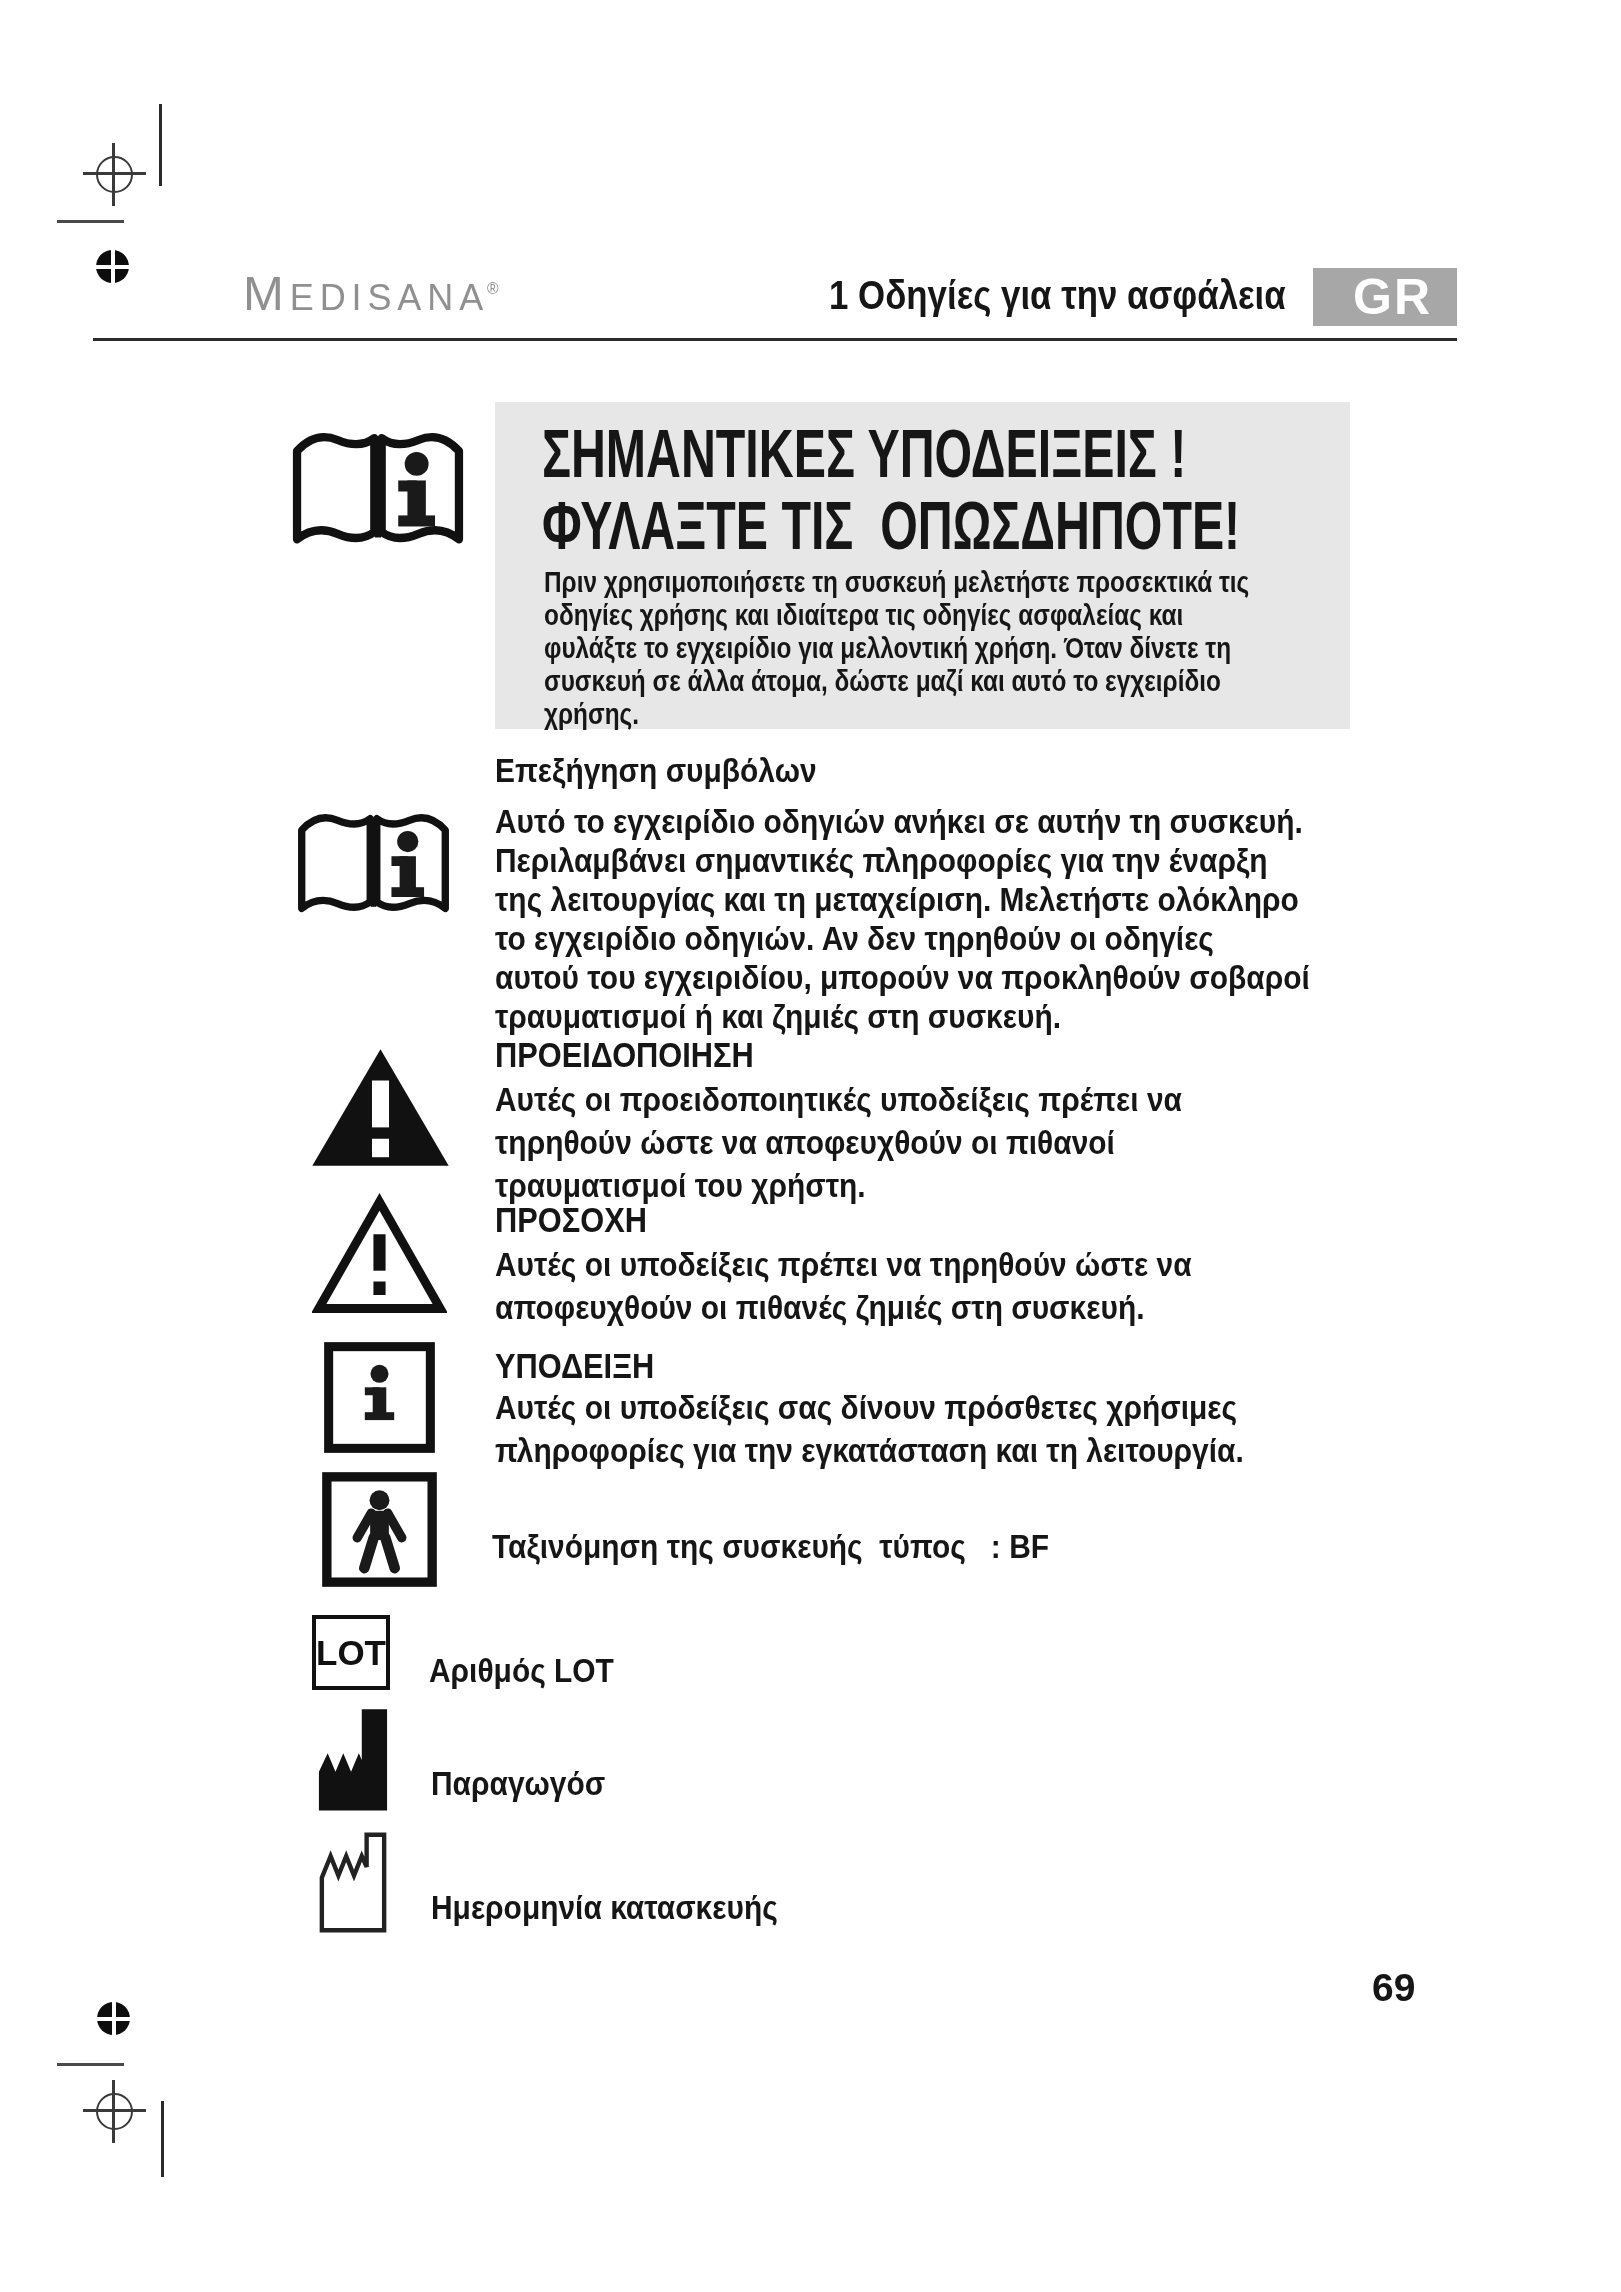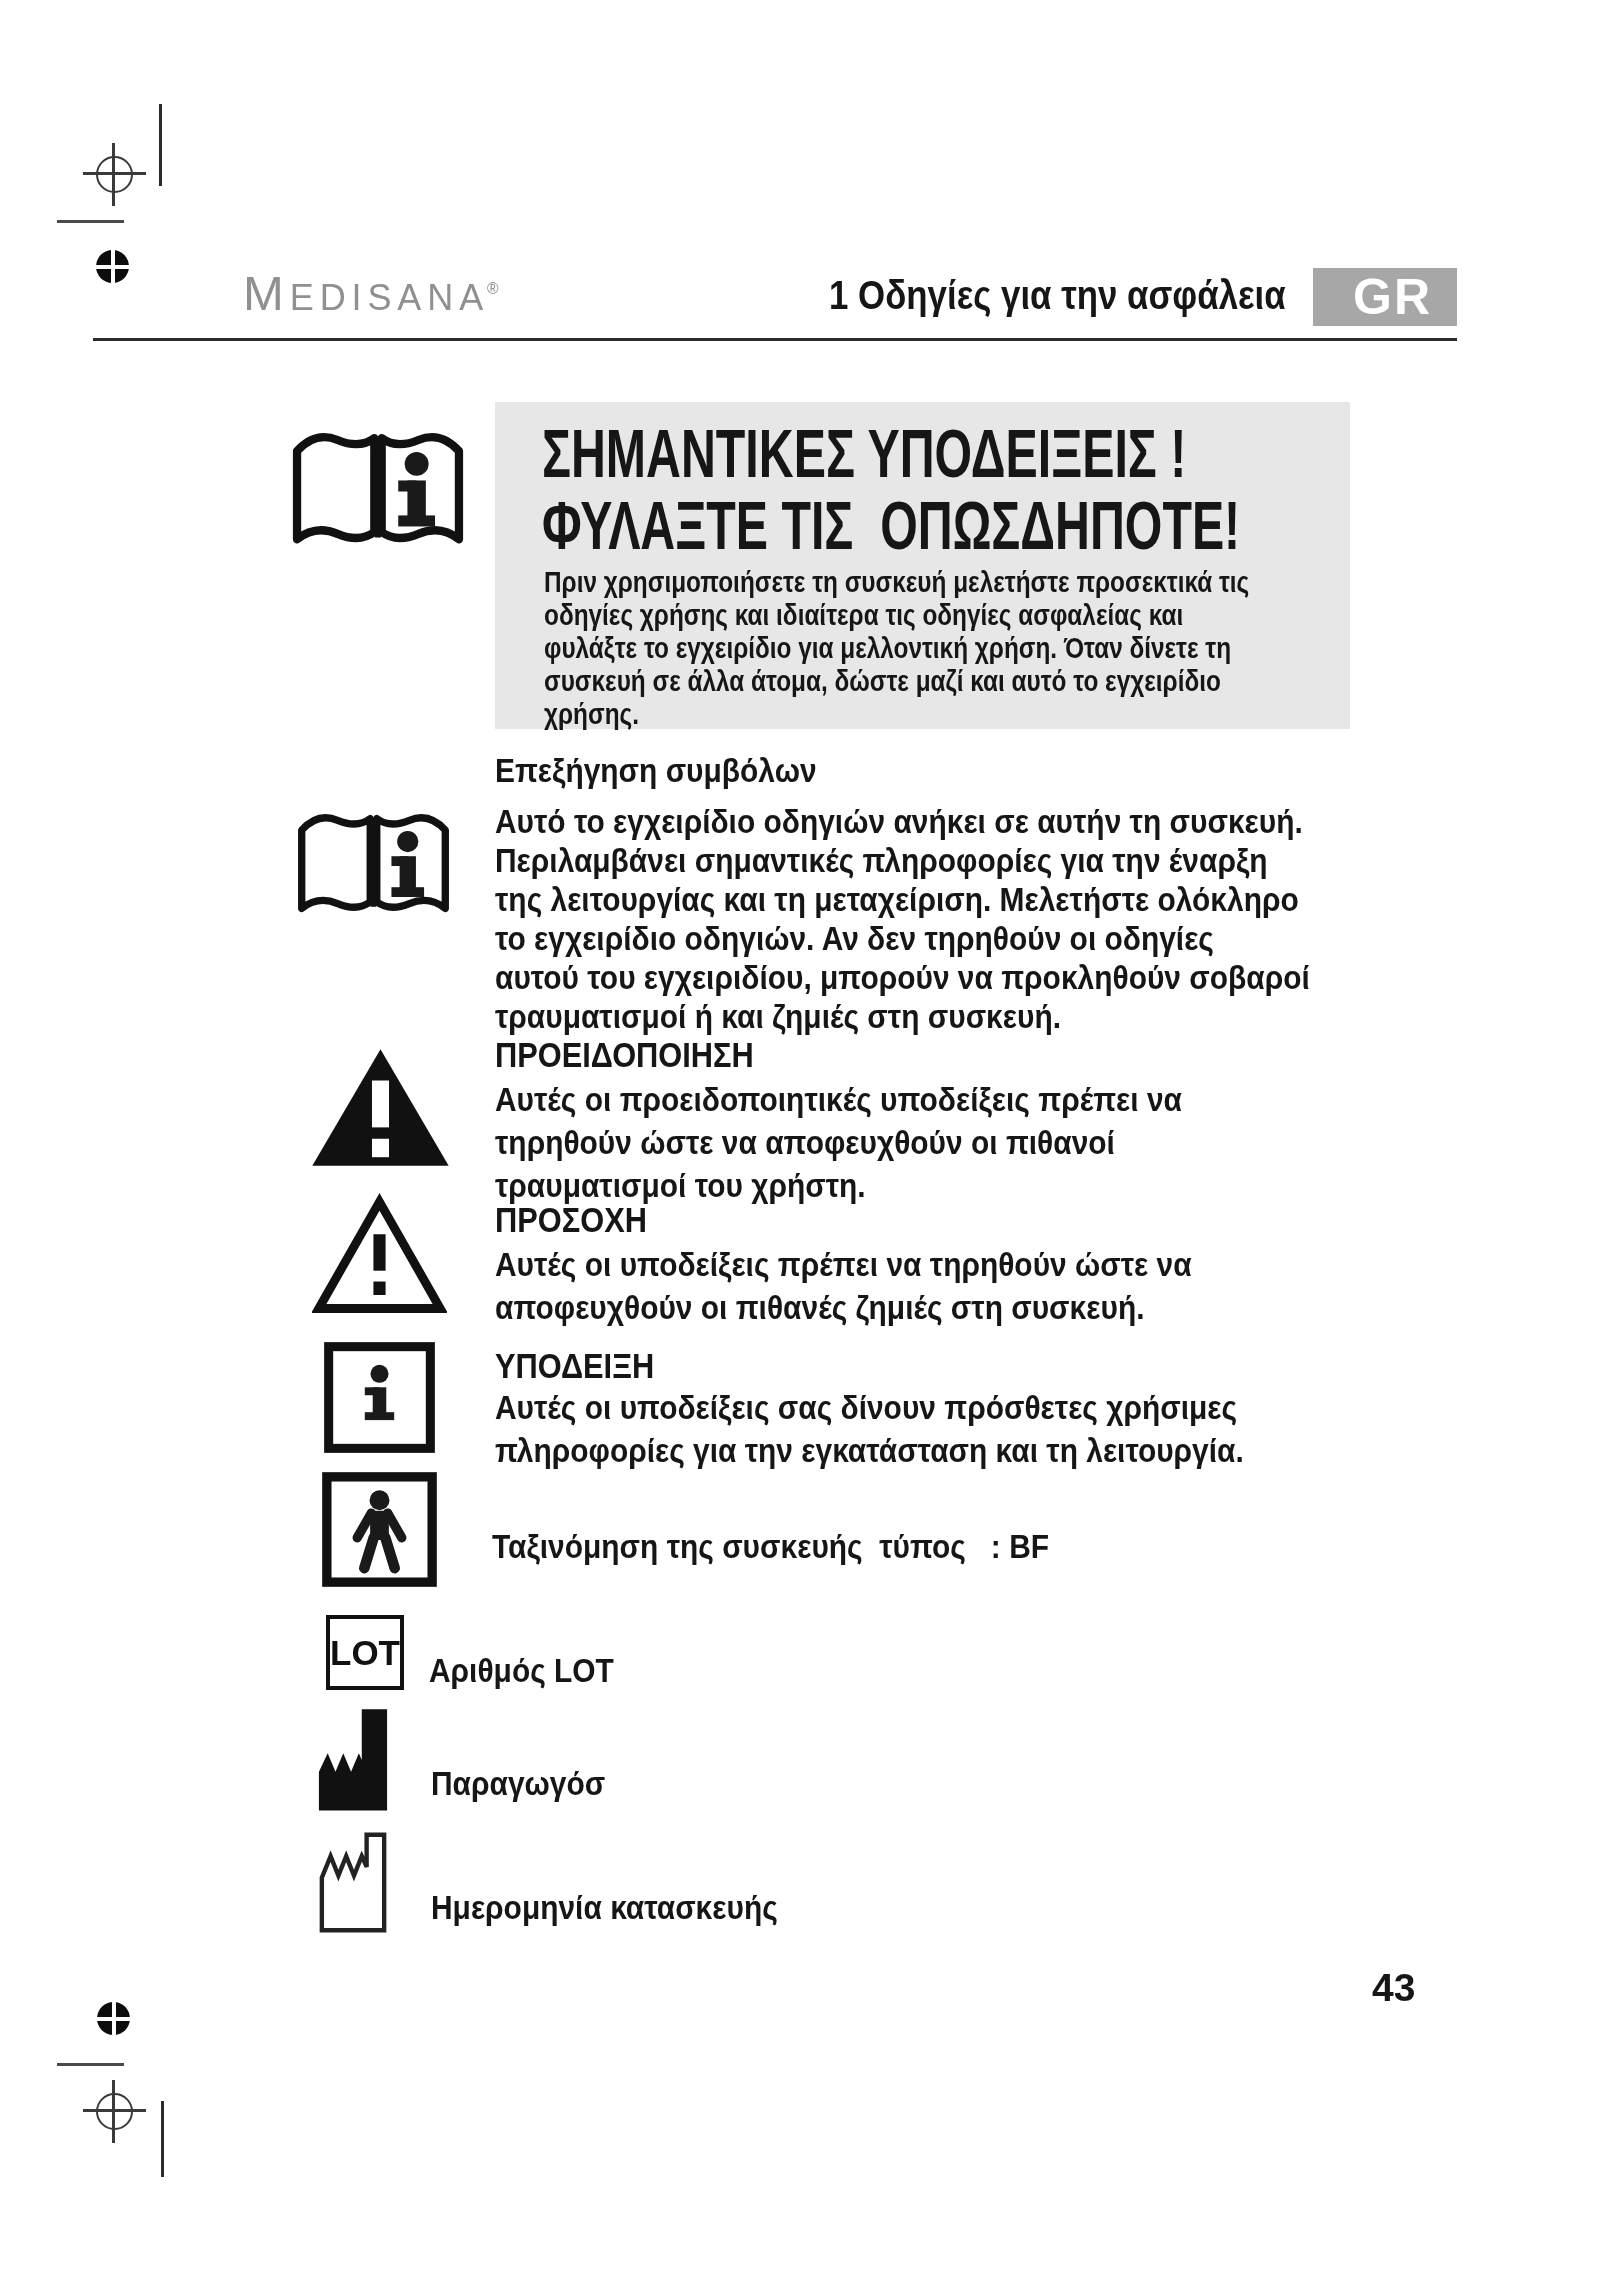--- a/index.html
+++ b/index.html
@@ -56,21 +56,21 @@
   .ic-book2   { left:289px; top:804px;  width:169px; height:124px; }
   .ic-warn    { left:309px; top:1045px; width:143px; height:125px; }
   .ic-caut    { left:312px; top:1192px; width:135px; height:125px; }
   .ic-note    { left:321px; top:1341px; width:117px; height:113px; }
   .ic-bf      { left:321px; top:1470px; width:117px; height:119px; }
   .ic-factory { left:316px; top:1707px; width:74px;  height:104px; }
   .ic-date    { left:316px; top:1829px; width:74px;  height:105px; }
   .lot-box { position:absolute; left:312px; top:1615px; width:78px; height:75px;
              border:4.9px solid #111; box-sizing:border-box; background:#fff;
              display:flex; align-items:center; justify-content:center;
-             font-size:35px; font-weight:700; color:#111;margin-left:14px; }
+             font-size:35px; font-weight:700; color:#111; }
 </style>
 </head>
 <body>
 
 <div class="page">
 
   <div class="vline" style="left:159px; top:104px; height:82px;"></div>
   <div class="reg" style="left:83px; top:143px;">
     <div class="circ"></div>
       <div class="rh"></div>
@@ -226,16 +226,16 @@
   </div>
   <div class="t manu-label">Παραγωγόσ</div>
 
   <div class="icon ic-date">
     <svg viewBox="0 0 76 106">
       <path d="M6 103 V49 L15 27 L23 47 L31 27 L39 47 L47 27 L52 38 V5 H70 V103 Z" fill="#fff" stroke="#222" stroke-width="4.5" stroke-linejoin="miter"></path>
     </svg>
   </div>
   <div class="t date-label">Ημερομηνία κατασκευής</div>
 
-  <div class="t page-number">43</div>
+  <div class="t page-number">69</div>
 
 </div>
 
 
 </body></html>

